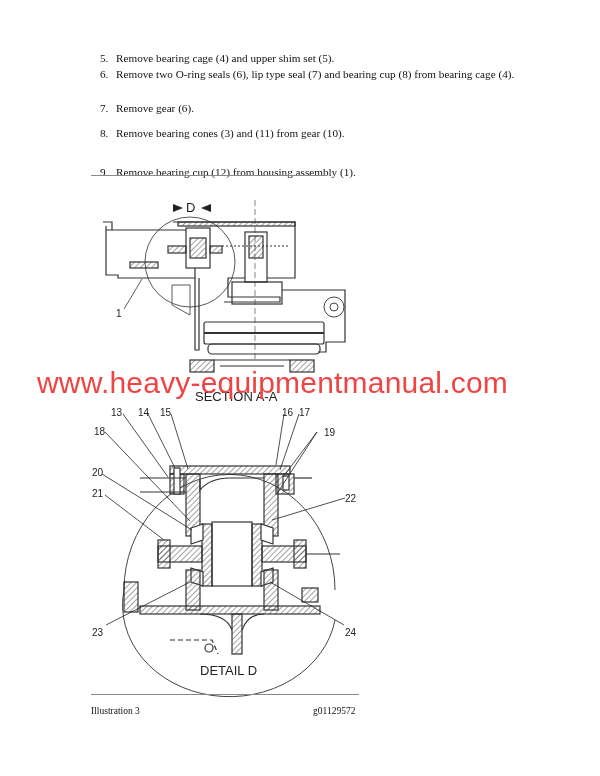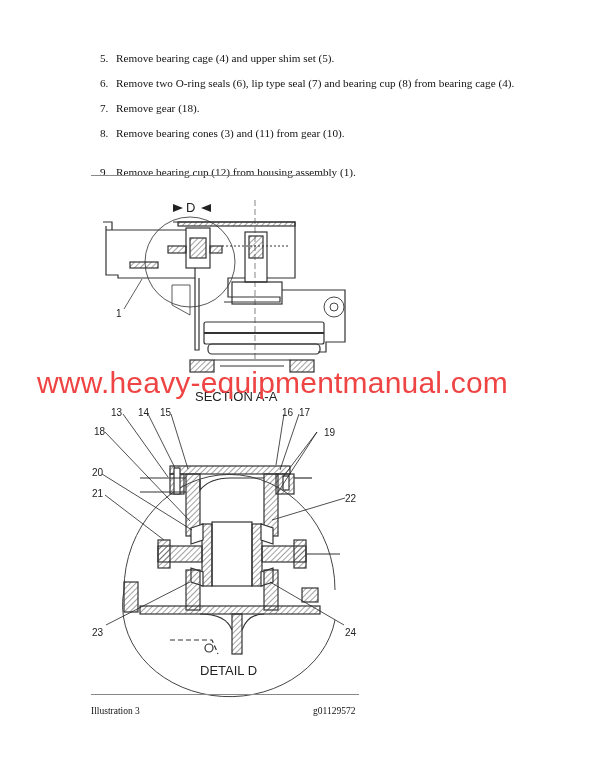--- a/index.html
+++ b/index.html
@@ -15,25 +15,25 @@
     .lbl { font-family: "Liberation Sans", sans-serif; font-size: 10px; fill: #222; }
     .title { font-family: "Liberation Sans", sans-serif; font-size: 13px; fill: #222; }
   </style>
 </head>
 <body>
 
 <div class="steps">
   <div class="step" style="top:0px">
     <span class="num">5.</span><span>Remove bearing cage (4) and upper shim set (5).</span>
   </div>
-  <div class="step" style="top:25px">
+  <div class="step" style="top:16px">
     <span class="num">6.</span><span>Remove two O-ring seals (6), lip type seal (7) and bearing cup (8) from bearing cage (4).</span>
   </div>
   <div class="step" style="top:50px">
-    <span class="num">7.</span><span>Remove gear (18).</span>
+    <span class="num">7.</span><span>Remove gear (6).</span>
   </div>
   <div class="step" style="top:75px">
     <span class="num">8.</span><span>Remove bearing cones (3) and (11) from gear (10).</span>
   </div>
   <div class="step" style="top:114px">
     <span class="num">9.</span><span>Remove bearing cup (12) from housing assembly (1).</span>
   </div>
 </div>
 
 <div class="rule" style="left:91px; top:175px; width:234px;"></div>

